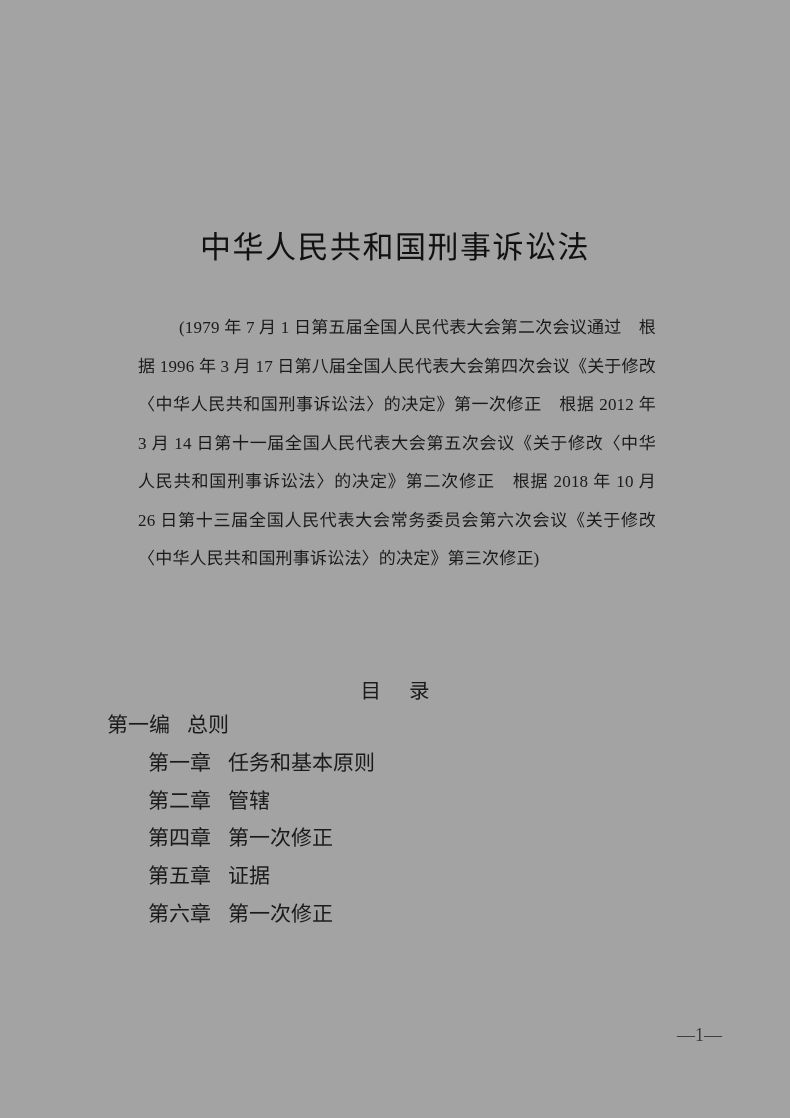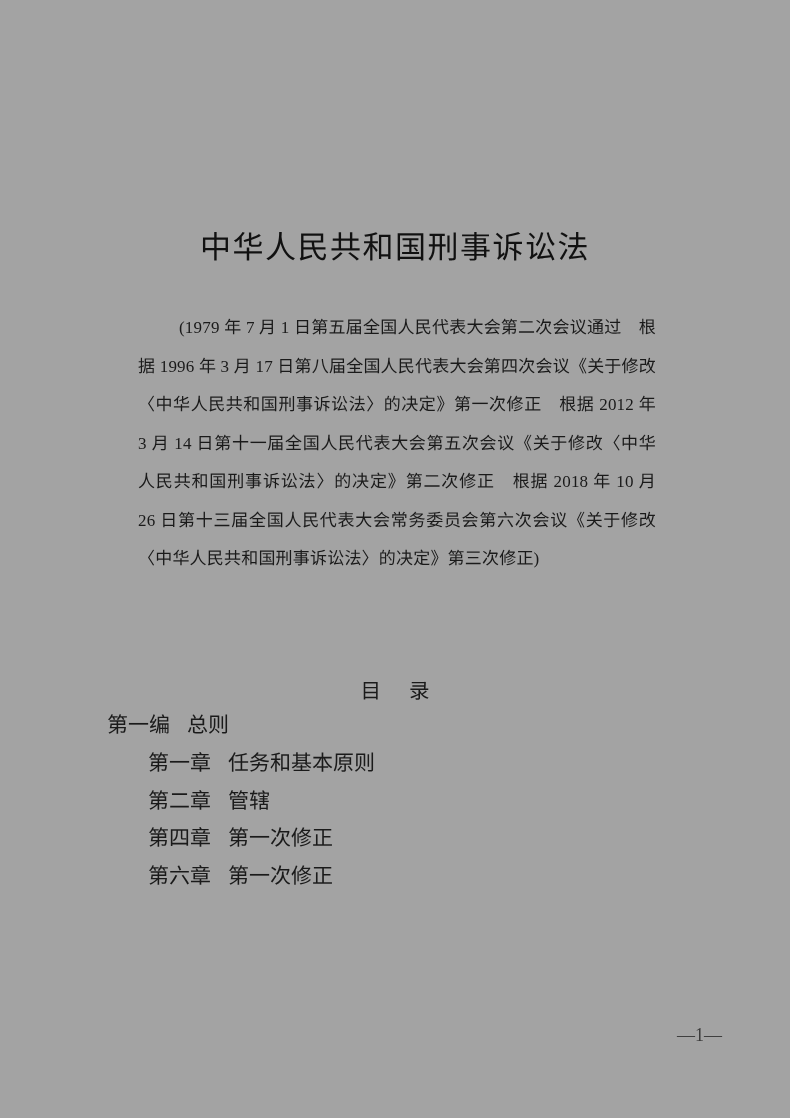--- a/index.html
+++ b/index.html
@@ -123,18 +123,19 @@
 
   <div class="toc-heading">
     <span>目</span><span class="gap"></span><span>录</span>
   </div>
 
   <div class="toc">
       <div class="toc-row level-part"><span class="num">第一编</span><span class="sep"></span><span class="name">总则</span></div>
       <div class="toc-row level-chapter"><span class="num">第一章</span><span class="sep"></span><span class="name">任务和基本原则</span></div>
       <div class="toc-row level-chapter"><span class="num">第二章</span><span class="sep"></span><span class="name">管辖</span></div>
       <div class="toc-row level-chapter"><span class="num">第四章</span><span class="sep"></span><span class="name">第一次修正</span></div>
+      <div class="toc-row level-chapter"><span class="num">第五章</span><span class="sep"></span><span class="name">证据</span></div>
       <div class="toc-row level-chapter"><span class="num">第六章</span><span class="sep"></span><span class="name">第一次修正</span></div>
     </div>
 
   <div class="page-number">—1—</div>
 
 </div>
 
 </body></html>

